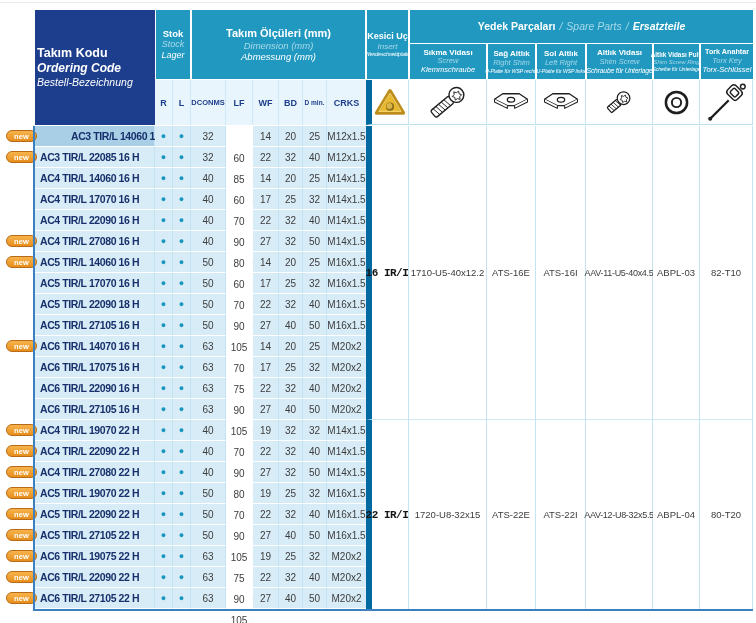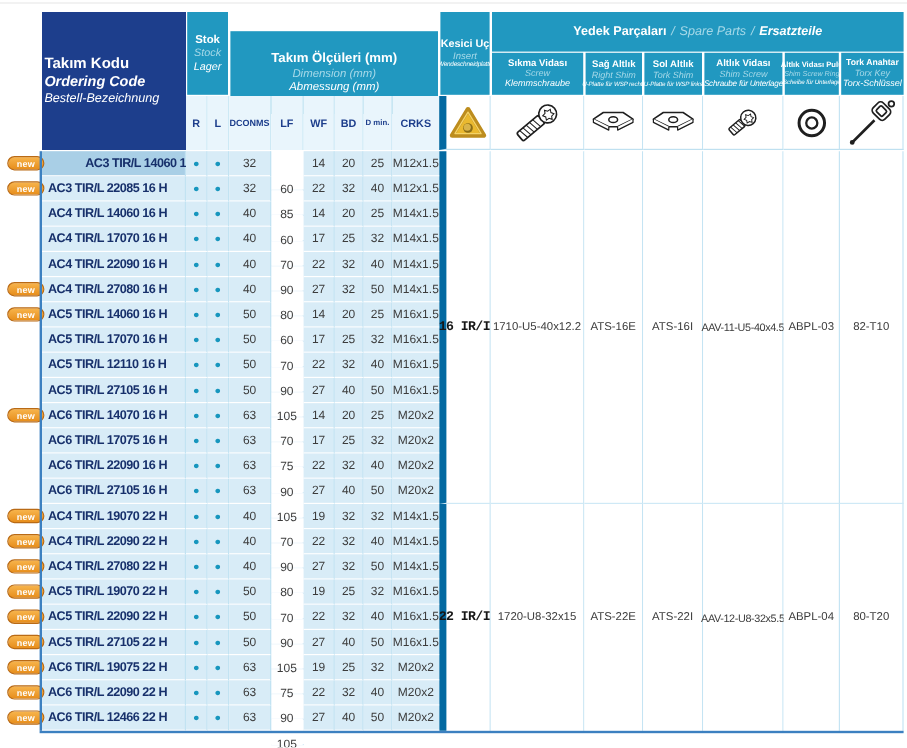--- a/index.html
+++ b/index.html
@@ -14,21 +14,21 @@
   .navybox{left:0;top:0;width:120px;height:115px;background:#1d3e8c;color:#fff;display:flex;
         flex-direction:column;justify-content:center;padding-left:2px;line-height:1.25;white-space:nowrap;}
   .navybox .l1{font-weight:bold;font-size:12.5px;}
   .navybox .l2{font-weight:bold;font-style:italic;font-size:12px;}
   .navybox .l3{font-style:italic;font-size:10.5px;}
   .lt{font-style:italic;color:#a6d9e8;}
   .it{font-style:italic;}
   .b{font-weight:bold;}
   .h-stok{left:121px;top:0;width:34px;height:69px;font-size:9px;}
   .h-stok .b{font-size:9.5px;}
-  .h-dim{left:157px;top:16px;width:173px;height:69px;font-size:9.5px;}
+  .h-dim{left:157px;top:0;width:173px;height:69px;font-size:9.5px;}
   .h-dim .b{font-size:11px;}
   .h-ins{left:332px;top:0;width:41px;height:69px;font-size:8px;}
   .h-ins .b{font-size:9px;}
   .h-ins .tiny{font-size:5.4px;letter-spacing:-0.2px;}
   .h-sptitle{left:375px;top:0;width:343px;height:33px;flex-direction:row;font-size:10.5px;gap:4px;}
   .h-part{top:34px;height:35px;font-size:7.5px;}
   .h-part .b{font-size:8px;}
   .p0{left:375px;width:76px;}
   .p1{left:453px;width:47px;}
   .p2{left:502px;width:48px;}
@@ -116,21 +116,21 @@
       <div class="lt">Screw</div>
       <div class="it de">Klemmschraube</div>
     </div>
     <div class="abs teal h-part p1">
       <div class="b">Sağ Altlık</div>
       <div class="lt">Right Shim</div>
       <div class="it de">U-Platte für WSP rechts</div>
     </div>
     <div class="abs teal h-part p2">
       <div class="b">Sol Altlık</div>
-      <div class="lt">Tork Shim</div>
+      <div class="lt">Left Right</div>
       <div class="it de">U-Platte für WSP links</div>
     </div>
     <div class="abs teal h-part p3">
       <div class="b">Altlık Vidası</div>
       <div class="lt">Shim Screw</div>
       <div class="it de">Schraube für Unterlage</div>
     </div>
     <div class="abs teal h-part p4">
       <div class="b">Altlık Vidası Pulu</div>
       <div class="lt">Shim Screw Ring</div>
@@ -350,21 +350,21 @@
           <div class="c dc">●</div>
           <div class="c dc">●</div>
           <div class="c w35">50</div>
           <div class="c w27">70</div>
           <div class="c w26">17</div>
           <div class="c w24">25</div>
           <div class="c w24">32</div>
           <div class="c w39">M16x1.5</div>
         </div>
       <div class="tr">
-          <div class="c cc">AC5 TIR/L 12110 16 H</div>
+          <div class="c cc">AC5 TIR/L 22090 18 H</div>
           <div class="c dc">●</div>
           <div class="c dc">●</div>
           <div class="c w35">50</div>
           <div class="c w27">90</div>
           <div class="c w26">22</div>
           <div class="c w24">32</div>
           <div class="c w24">40</div>
           <div class="c w39">M16x1.5</div>
         </div>
       <div class="tr">
@@ -514,21 +514,21 @@
           <div class="c dc">●</div>
           <div class="c w35">63</div>
           <div class="c w27">90</div>
           <div class="c w26">22</div>
           <div class="c w24">32</div>
           <div class="c w24">40</div>
           <div class="c w39">M20x2</div>
         </div>
       <div class="tr">
           <span class="nb">new</span>
-          <div class="c cc">AC6 TIR/L 12466 22 H</div>
+          <div class="c cc">AC6 TIR/L 27105 22 H</div>
           <div class="c dc">●</div>
           <div class="c dc">●</div>
           <div class="c w35">63</div>
           <div class="c w27">105</div>
           <div class="c w26">27</div>
           <div class="c w24">40</div>
           <div class="c w24">50</div>
           <div class="c w39">M20x2</div>
         </div>
     </div>

